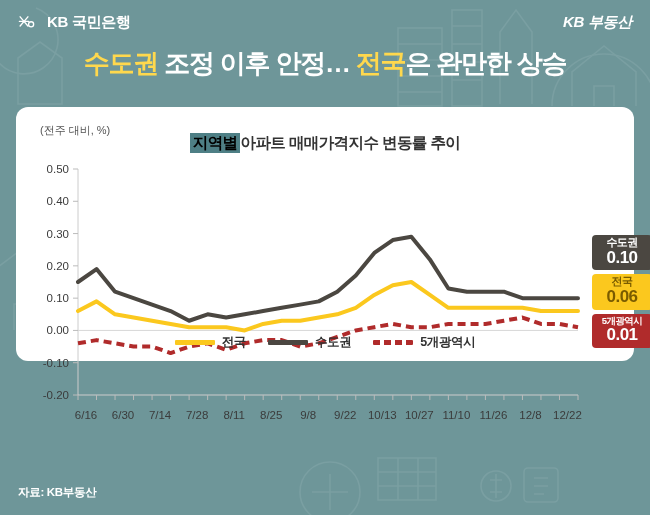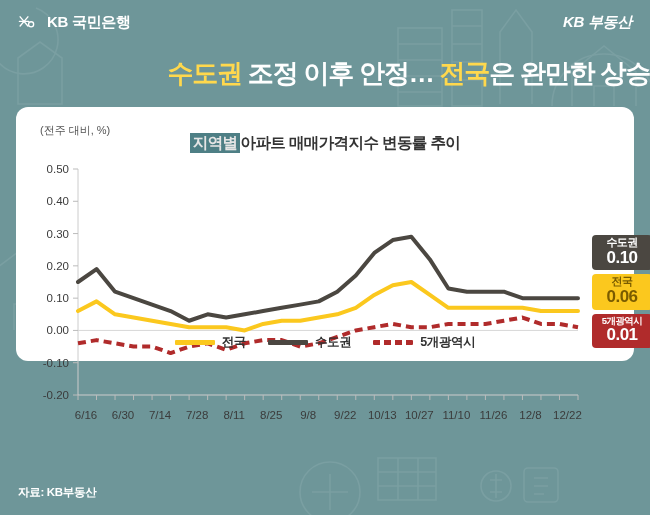--- a/index.html
+++ b/index.html
@@ -32,22 +32,22 @@
   .kb-logo-text {
     color: #ffffff; font-size: 15px; font-weight: bold; letter-spacing: -0.3px;
     white-space: nowrap;
   }
   .kb-brand {
     color: #ffffff; font-size: 15px; font-weight: bold; letter-spacing: -0.3px;
     white-space: nowrap;
     font-style: italic;
   }
   .headline {
-    position: absolute; top: 56px; left: 0; right: 0;
-    text-align: right;
+    position: absolute; top: 46px; left: 0; right: 0;
+    text-align: center;
     font-size: 26px; font-weight: bold; color: #ffffff;
     letter-spacing: -1.2px;
     white-space: nowrap;
   }
   .headline .hl { color: #ffd84d; }
 
   
   .card {
     position: absolute; left: 16px; top: 107px;
     width: 618px; height: 254px;
@@ -58,21 +58,21 @@
     position: absolute; left: 24px; top: 16px;
     font-size: 11px; color: #555555; white-space: nowrap;
   }
   .chart-title {
     position: absolute; top: 26px; left: 0; right: 0;
     text-align: center;
     font-size: 15.5px; font-weight: bold; color: #333333;
     letter-spacing: -0.6px; white-space: nowrap;
   }
   .chart-title .mark {
-    background: #4e7f85; color: #e5e5e5; padding: 1px 3px 2px 3px;
+    background: #4e7f85; color: #000000; padding: 1px 3px 2px 3px;
   }
 
   
   .plot-wrap { position: absolute; left: 0; top: 0; width: 618px; height: 355px; }
   svg.plot { display: block; }
 
   .ylab { font-size: 11.5px; fill: #3b3b3b; font-family: "Liberation Sans", sans-serif; }
   .xlab { font-size: 11.5px; fill: #3b3b3b; font-family: "Liberation Sans", sans-serif; }
 
   

